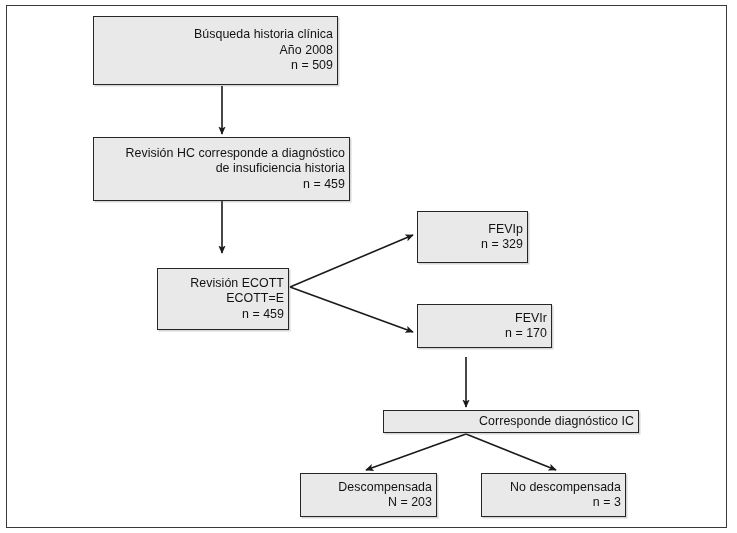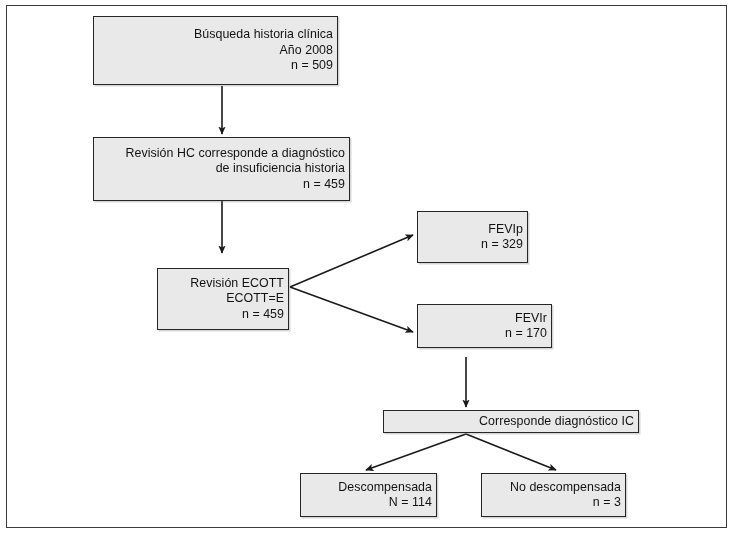--- a/index.html
+++ b/index.html
@@ -113,20 +113,20 @@
     <span class="ln">FEVIr</span>
     <span class="ln">n = 170</span>
   </div>
 
   <div class="node" style="left:338px; top:410px; width:256px; height:23px;margin-left:45px;">
     <span class="ln">Corresponde diagnóstico IC</span>
   </div>
 
   <div class="node" style="left:300px; top:473px; width:137px; height:44px;">
     <span class="ln">Descompensada</span>
-    <span class="ln">N = 114</span>
+    <span class="ln">N = 203</span>
   </div>
 
   <div class="node" style="left:481px; top:473px; width:145px; height:44px;padding-left:33px;">
     <span class="ln">No descompensada</span>
     <span class="ln">n = 3</span>
   </div>
 </div>
 
 </body></html>

